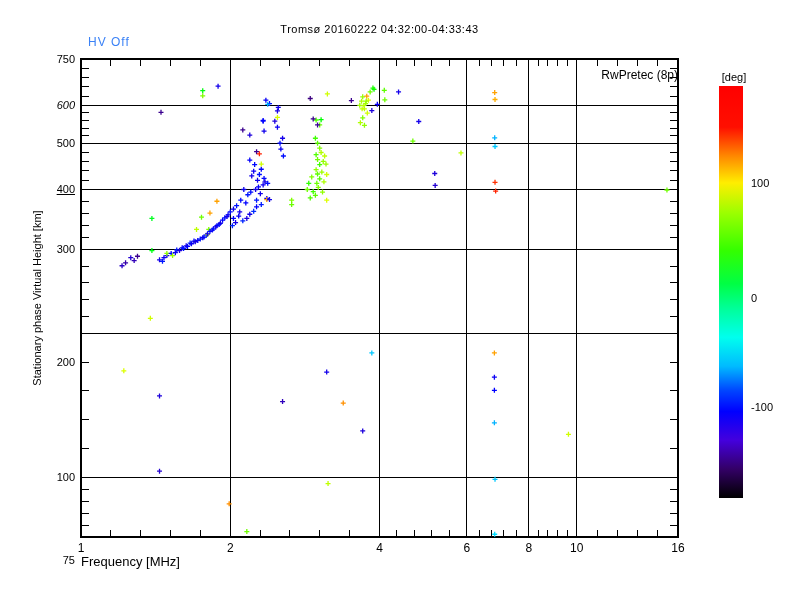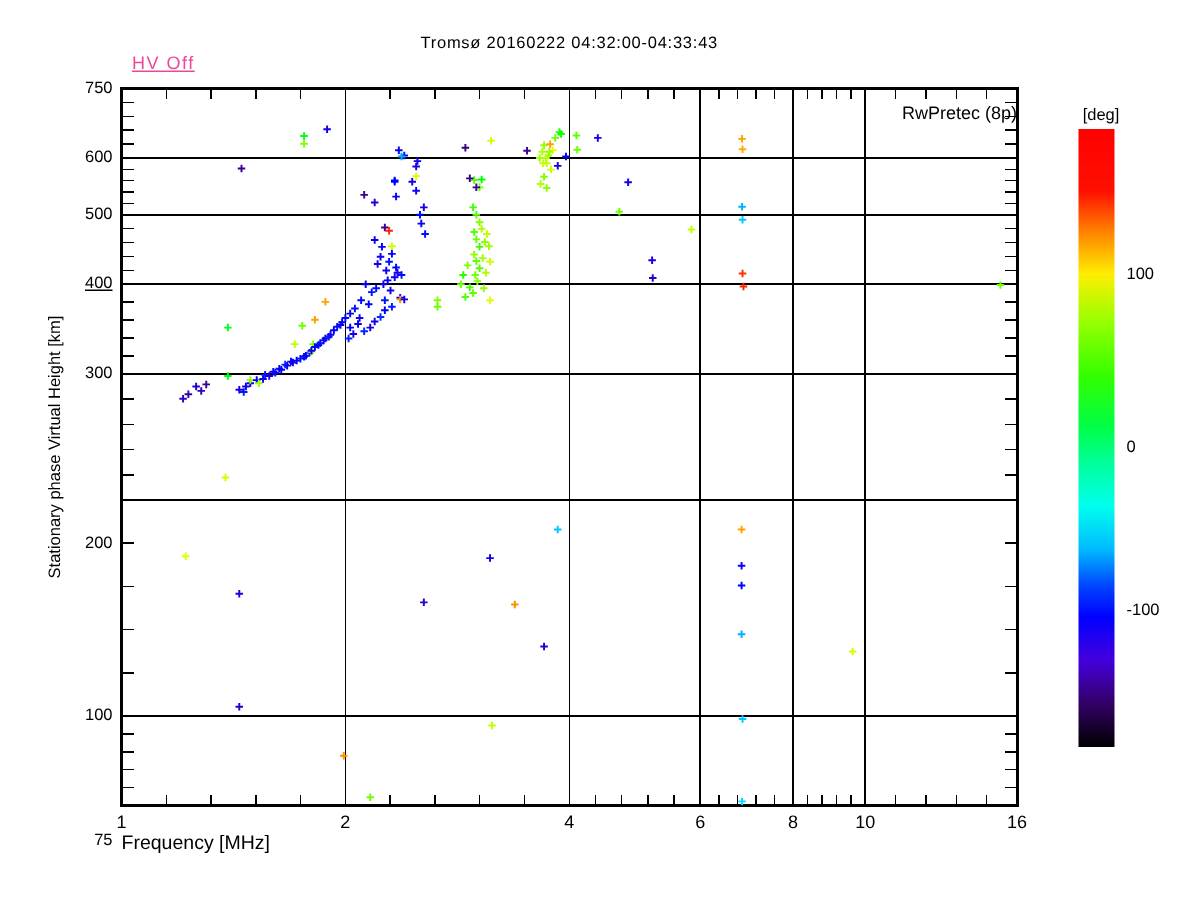--- a/index.html
+++ b/index.html
@@ -25,21 +25,21 @@
       #ff0000 0%, #ff0f00 10%, #ff8800 17%, #ffee00 23.5%, #99ff00 31%,
       #33ff00 40%, #00ff44 48%, #00ff99 54%, #00ffee 61%, #00bbff 68%,
       #0044ff 74%, #0000ff 79%, #4400dd 86%, #330066 93%, #000000 100%);}
   #colorbar-unit{left:714px;top:71px;width:40px;text-align:center;font-size:11px;}
   .cbar-label{left:751px;font-size:11px;line-height:12px;}
 </style>
 </head>
 <body>
 
 <div id="screen">
-  <div class="abs" id="hv-off" style="color: #ec4899; text-decoration: underline;">HV Off</div>
+  <div class="abs" id="hv-off" style="color: #3b82f6;">HV Off</div>
   <div class="abs" id="title">Tromsø 20160222 04:32:00-04:33:43</div>
   <div class="abs" id="subtitle">RwPretec (8p)</div>
 
   <svg class="abs" id="plot-svg" width="800" height="600" viewBox="0 0 800 600">
       <line x1="230.25" y1="59" x2="230.25" y2="537" stroke="#000" stroke-width="1" shape-rendering="crispEdges"></line>
       <line x1="379.5" y1="59" x2="379.5" y2="537" stroke="#000" stroke-width="1" shape-rendering="crispEdges"></line>
       <line x1="466.80565323263255" y1="59" x2="466.80565323263255" y2="537" stroke="#000" stroke-width="1" shape-rendering="crispEdges"></line>
       <line x1="528.75" y1="59" x2="528.75" y2="537" stroke="#000" stroke-width="1" shape-rendering="crispEdges"></line>
       <line x1="576.7977681619388" y1="59" x2="576.7977681619388" y2="537" stroke="#000" stroke-width="1" shape-rendering="crispEdges"></line>
       <line x1="81" y1="477.27928390123265" x2="678" y2="477.27928390123265" stroke="#000" stroke-width="1" shape-rendering="crispEdges"></line>
@@ -362,21 +362,21 @@
       <div class="abs cbar-label" style="top: 176.82px;">100</div>
       <div class="abs cbar-label" style="top: 292.18px;">0</div>
       <div class="abs cbar-label" style="top: 401.36px;">-100</div>
     </div>
 <div class="abs ytick-label" style="left: 29px; top: 554px;">75</div>
     <div class="abs ytick-label" style="left: 29px; top: 471.279px;">100</div>
     <div class="abs ytick-label" style="left: 29px; top: 327.387px; margin-top: 29px;">200</div>
     <div class="abs ytick-label" style="left: 29px; top: 243.215px;">300</div>
     <div class="abs ytick-label" style="left: 29px; top: 183.495px; text-decoration: underline;">400</div>
     <div class="abs ytick-label" style="left: 29px; top: 137.172px;">500</div>
-    <div class="abs ytick-label" style="left: 29px; top: 99.323px;">600</div>
+    <div class="abs ytick-label" style="left: 29px; top: 99.323px; font-style: italic;">600</div>
     <div class="abs ytick-label" style="left: 29px; top: 53px;">750</div>
     <div class="abs xtick-label" style="left: 81px; top: 542px;">1</div>
     <div class="abs xtick-label" style="left: 230.25px; top: 542px;">2</div>
     <div class="abs xtick-label" style="left: 379.5px; top: 542px;">4</div>
     <div class="abs xtick-label" style="left: 466.806px; top: 542px;">6</div>
     <div class="abs xtick-label" style="left: 528.75px; top: 542px;">8</div>
     <div class="abs xtick-label" style="left: 576.798px; top: 542px;">10</div>
     <div class="abs xtick-label" style="left: 678px; top: 542px;">16</div>
   </div>
 

